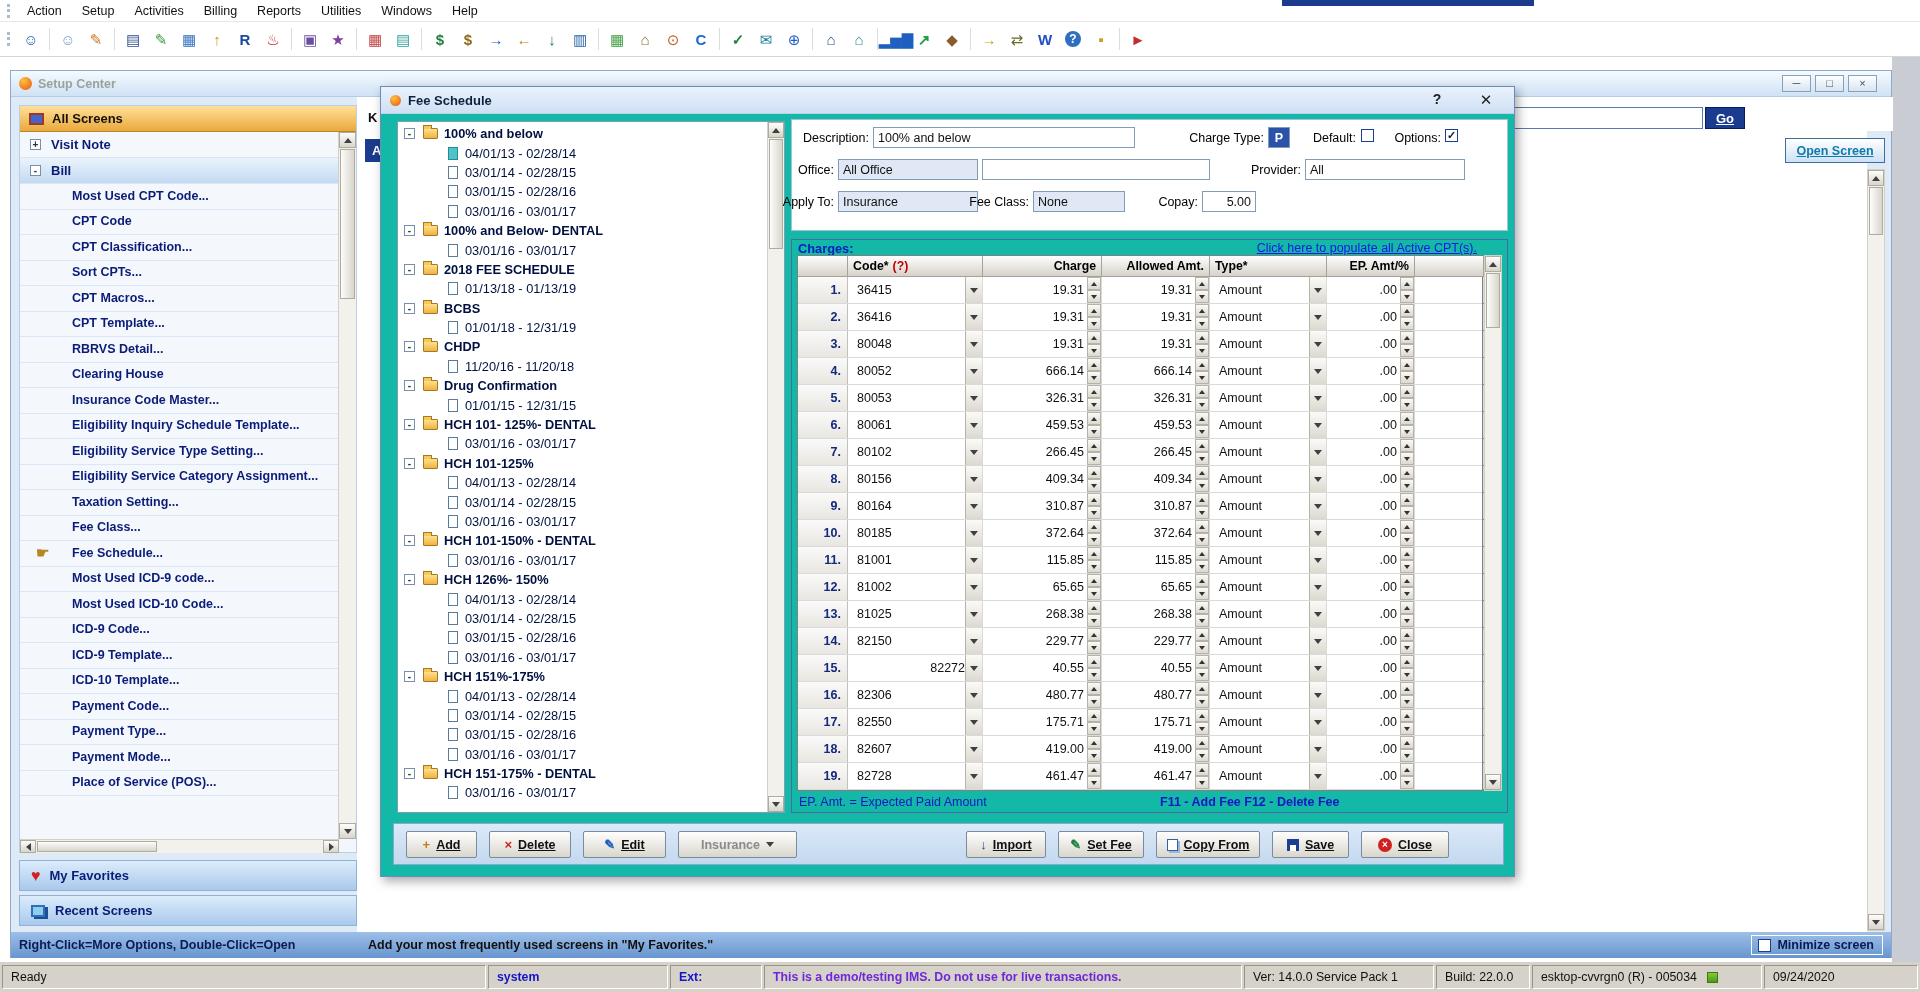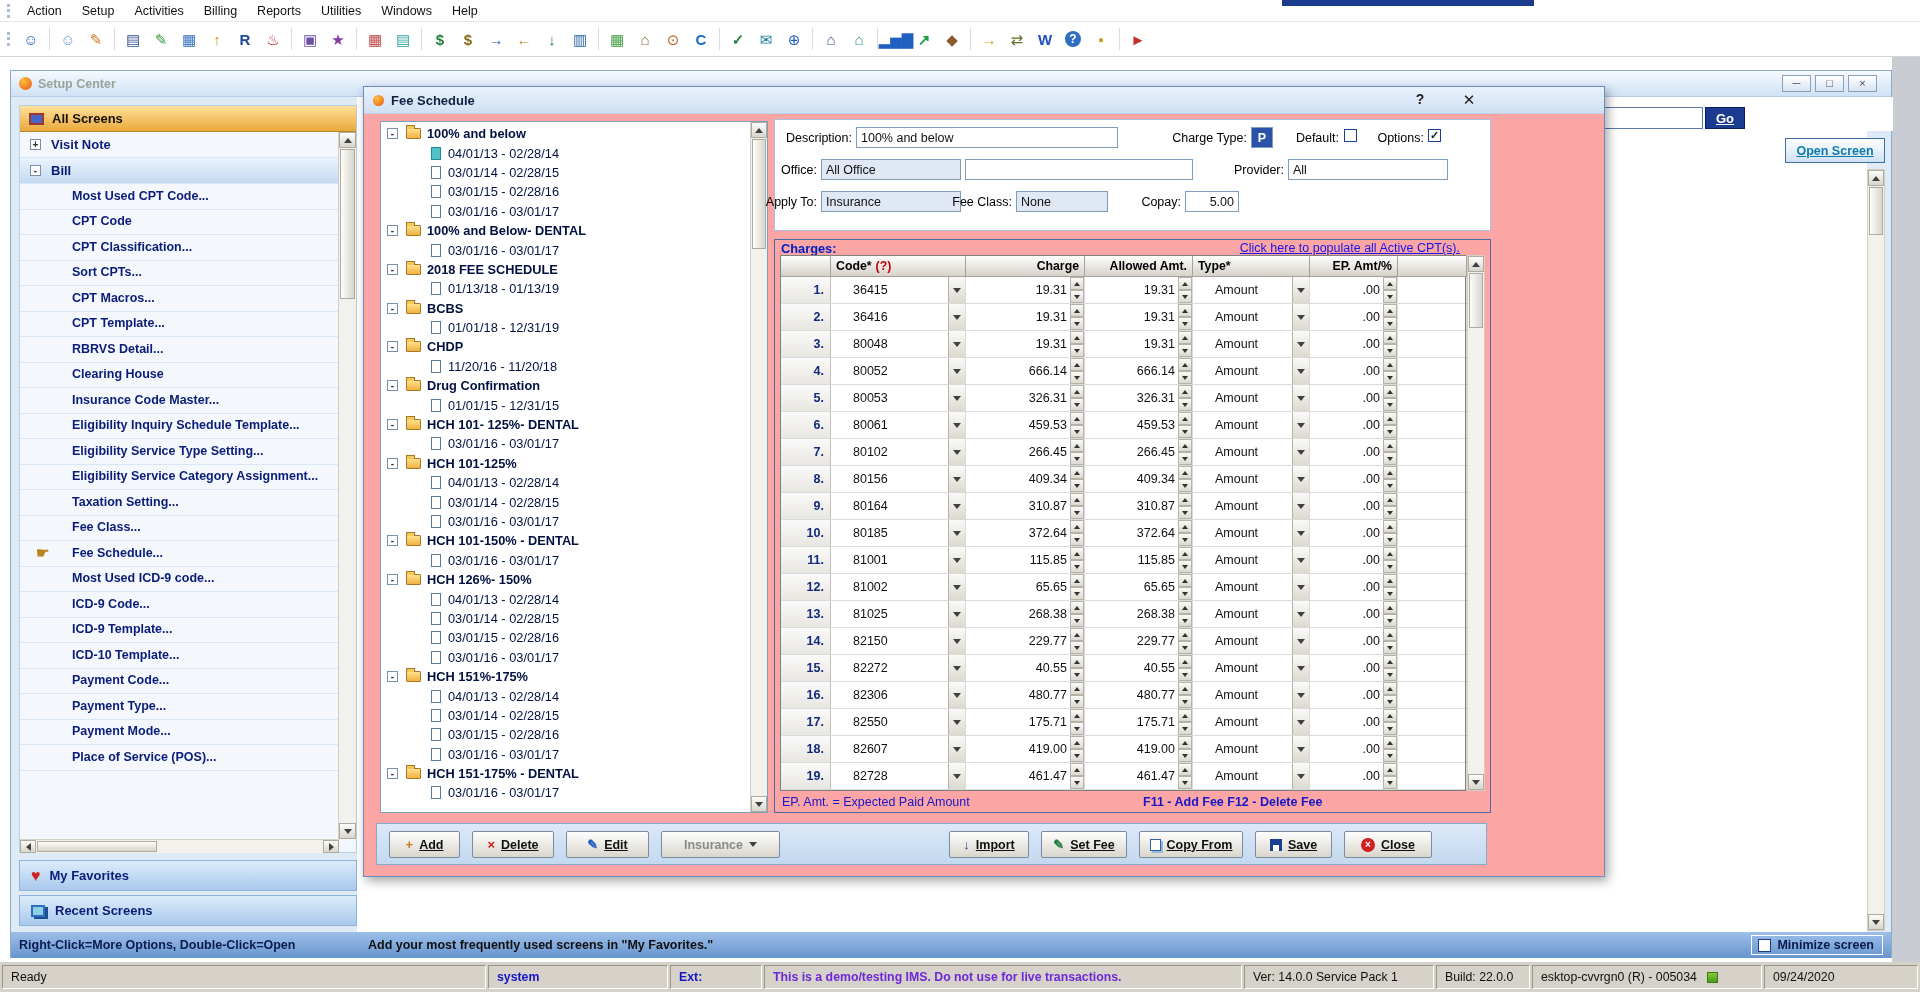--- a/index.html
+++ b/index.html
@@ -93,21 +93,21 @@
              background:linear-gradient(#9dbfe8,#6795cf);font-size:12.5px;font-weight:bold;color:#0a1a52}
   .wf-left{position:absolute;left:8px;top:6px}
   .wf-hint{position:absolute;left:357px;top:6px;color:#101010}
   .wf-min{position:absolute;right:8px;top:3px;height:20px;border:1px solid #fff;display:flex;
           align-items:center;gap:6px;padding:0 8px 0 6px}
   .checkbox{width:13px;height:13px;background:#fff;border:1px solid #1c3f94;font-size:11px;line-height:11px;
             text-align:center;font-weight:bold;color:#102040;flex:none}
   .checkbox.checked:after{content:"✓"}
 
   
-  .dialog{position:absolute;left:363px;top:86px;width:1242px;height:791px;background:#fca5a5;
+  .dialog{position:absolute;left:380px;top:86px;width:1135px;height:791px;background:#14b8a6;
           border:1px solid #6a8cc0;box-shadow:3px 4px 10px rgba(0,0,0,.35);z-index:10}
   .dlg-title{position:absolute;left:0;top:0;width:100%;height:27px;display:flex;align-items:center;
              background:linear-gradient(#eaf2fc,#cfe0f4);border-bottom:1px solid #bcd0ea}
   .dlg-dot{width:11px;height:11px;border-radius:50%;background:radial-gradient(circle at 35% 30%,#ffc040,#e85510);margin:0 7px 0 9px}
   .dlg-title .t{font-weight:bold;font-size:13px;color:#102040}
   .dlg-help{position:absolute;left:1046px;top:4px;width:20px;height:18px;text-align:center;
             font-size:14px;font-weight:bold;color:#202020}
   .dlg-close{position:absolute;left:1094px;top:4px;width:22px;height:18px;text-align:center;font-size:15px;color:#202020}
 
   .fee-tree{position:absolute;left:16px;top:34px;width:388px;height:692px;background:#fff;
@@ -140,21 +140,21 @@
   .table{position:absolute;left:5px;top:15px;width:686px;height:536px;border:1px solid #808080;background:#fff}
   .thead{display:flex;height:21px}
   .th{background:linear-gradient(#fefefe,#d6d2ca);border-right:1px solid #a6a29a;border-bottom:1px solid #a6a29a;
       font-weight:bold;font-size:12.3px;display:flex;align-items:center;padding:0 5px;color:#000;flex:none}
   .th.r{justify-content:flex-end}
   .hint{color:#c00000;margin-left:4px}
   .trow{display:flex;height:27px;border-bottom:1px solid #dadada}
   .cell{border-right:1px solid #dadada;position:relative;display:flex;align-items:center;font-size:12.5px;flex:none;height:100%}
   .cell.num{background:linear-gradient(#fafafa,#e8e6e0);justify-content:flex-end;padding-right:6px;
             font-weight:bold;color:#13297d;border-right:1px solid #c2c0ba}
-  .cval{flex:1;padding-left:22px;overflow:hidden}
+  .cval{flex:1;padding-left:9px;overflow:hidden}
   .nval{flex:1;text-align:right;padding-right:17px}
   .ddbtn{width:17px;height:100%;background:linear-gradient(#fbfaf7,#dcd9d0);border-left:1px solid #b5b2a8;
          display:flex;align-items:center;justify-content:center;flex:none}
   .spin{position:absolute;right:0;top:0;bottom:0;width:14px;display:flex;flex-direction:column}
   .spin .sb{flex:1;background:linear-gradient(#fbfaf7,#dcd9d0);border:1px solid #b5b2a8;
             display:flex;align-items:center;justify-content:center}
   .spin i.tri-up{border-left:3px solid transparent;border-right:3px solid transparent;border-bottom:4px solid #333}
   .spin i.tri-dn{border-left:3px solid transparent;border-right:3px solid transparent;border-top:4px solid #333}
   .tbl-scroll{position:absolute;left:692px;top:15px;width:18px;height:536px;background:#f3f1ec;border:1px solid #d4d0c6}
   .fn-left{position:absolute;left:7px;top:555px;color:#1616c6;font-size:12.5px}
@@ -396,20 +396,23 @@
           </div>
           <div class="sb-item">
             <span class="sb-label">Fee Class...</span>
           </div>
           <div class="sb-item active">
             <span class="hand">☛</span>
             <span class="sb-label">Fee Schedule...</span>
           </div>
           <div class="sb-item">
             <span class="sb-label">Most Used ICD-9 code...</span>
+          </div>
+          <div class="sb-item">
+            <span class="sb-label">Most Used ICD-10 Code...</span>
           </div>
           <div class="sb-item">
             <span class="sb-label">ICD-9 Code...</span>
           </div>
           <div class="sb-item">
             <span class="sb-label">ICD-9 Template...</span>
           </div>
           <div class="sb-item">
             <span class="sb-label">ICD-10 Template...</span>
           </div>
@@ -1390,21 +1393,21 @@
                   </span>
                   <span class="sb">
                     <i class="tri tri-dn"></i>
                   </span>
                 </span>
               </div>
               <div class="cell" style="width: 69px;"></div>
             </div>
             <div class="trow">
               <div class="cell num" style="width: 50px;">15.</div>
-              <div class="cell" style="width: 135px;">
+              <div class="cell" style="width: 135px; text-align: right;">
                 <span class="cval">82272</span>
                 <span class="ddbtn">
                   <i class="tri tri-dn"></i>
                 </span>
               </div>
               <div class="cell" style="width: 119px;">
                 <span class="nval">40.55</span>
                 <span class="spin">
                   <span class="sb">
                     <i class="tri tri-up"></i>

